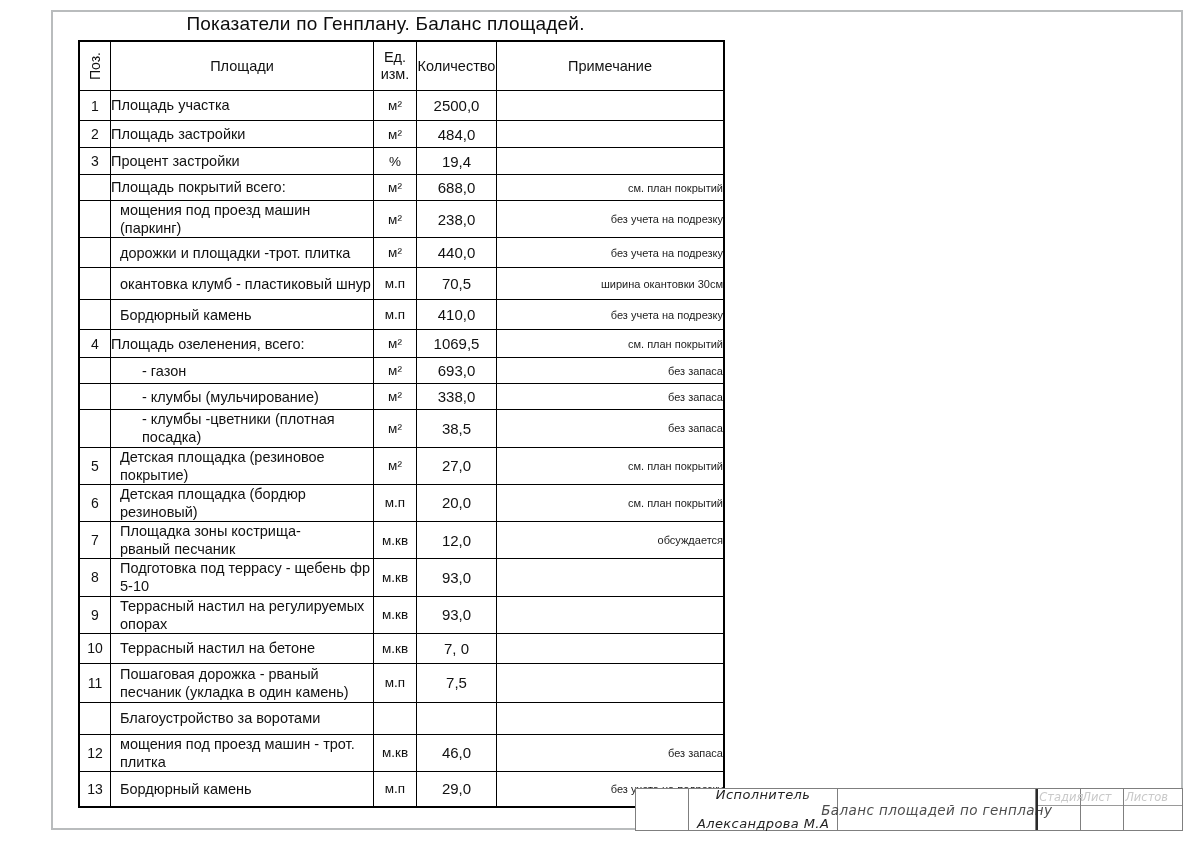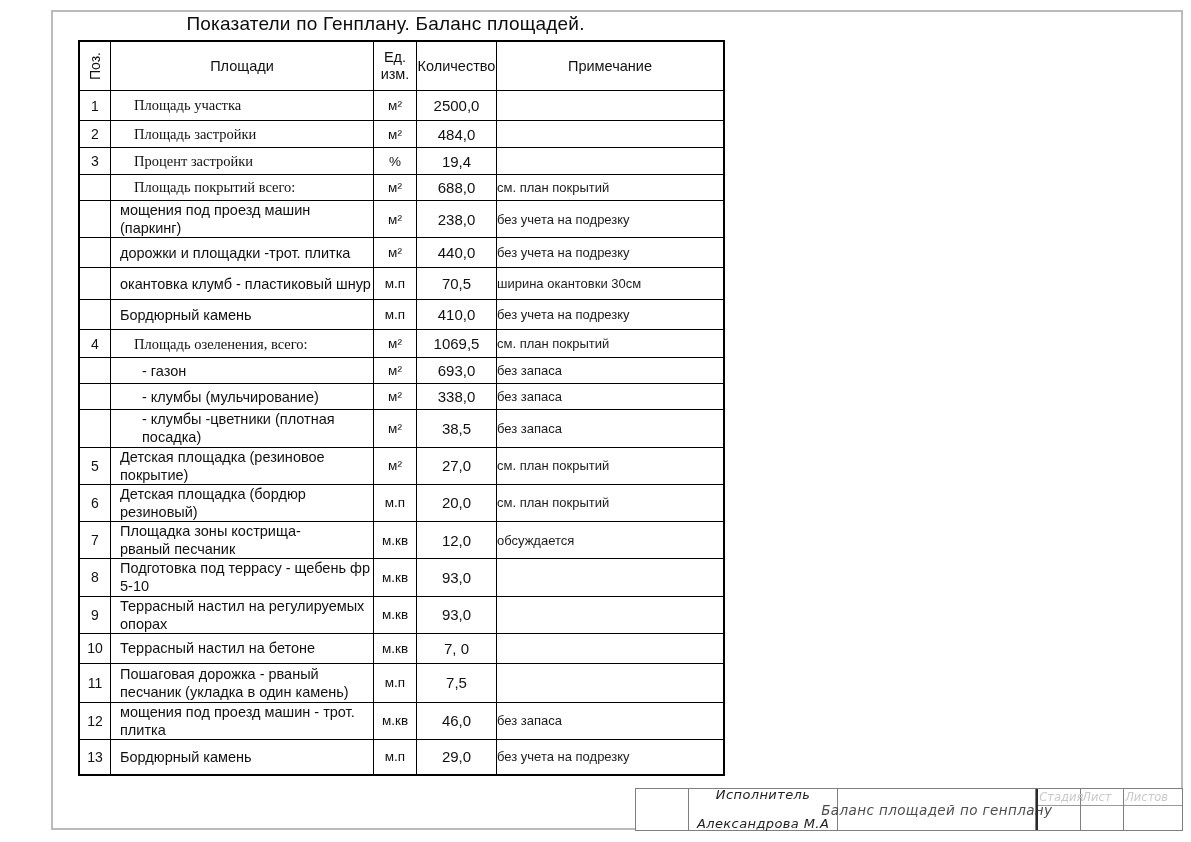--- a/index.html
+++ b/index.html
@@ -16,25 +16,25 @@
   table.main th{font-weight:normal;font-size:14.5px;}
   th.h-pos{width:30px;height:48px;}
   th.h-name{width:262px;text-align:center;}
   th.h-unit{width:42px;white-space:pre-line;line-height:1.15;}
   th.h-qty{width:79px;}
   th.h-note{width:226px;}
   .rot{display:inline-block;transform:rotate(-90deg);font-size:14px;white-space:nowrap;}
   td.c-pos{text-align:center;font-size:14px;}
   td.c-name{text-align:left;font-size:14.5px;white-space:pre-line;line-height:1.25;}
   td.c-name.ind-0{padding-left:9px;}
-  td.c-name.ind-1{padding-left:23px;font-family:Liberation Serif, serif;}
+  td.c-name.ind-1{}
   td.c-name.ind-2{padding-left:31px;}
   td.c-unit{text-align:center;font-size:13.5px;}
   td.c-qty{text-align:center;font-size:15px;}
-  td.c-note{text-align:left;font-size:13px;color:#1c1c1c;}
+  td.c-note{text-align:right;font-size:11px;color:#1c1c1c;}
   
   .tblock{position:absolute;left:635px;top:788px;width:548px;height:43px;
           display:flex;box-sizing:border-box;border:1px solid #7f7f7f;background:#fff;}
   .tb-cell{box-sizing:border-box;border-right:1px solid #7f7f7f;height:100%;}
   .tb-empty{width:53px;}
   .tb-exec{width:150px;display:flex;flex-direction:column;align-items:center;
            justify-content:center;font-style:italic;font-size:13px;line-height:1.3;
            color:#222;font-family:"DejaVu Sans",sans-serif;letter-spacing:.4px;gap:12px;}
   .tb-doc{width:198px;display:flex;align-items:center;justify-content:center;
           font-style:italic;font-size:13.5px;color:#4c4c4c;
@@ -200,20 +200,27 @@
           <td class="c-note"></td>
         </tr>
         <tr style="height: 39px; padding-left: 14px;">
           <td class="c-pos">11</td>
           <td class="c-name ind-0">Пошаговая дорожка - рваный
 песчаник (укладка в один камень)</td>
           <td class="c-unit">м.п</td>
           <td class="c-qty">7,5</td>
           <td class="c-note"></td>
         </tr>
+        <tr style="height: 32px;">
+          <td class="c-pos"></td>
+          <td class="c-name ind-0">Благоустройство за воротами</td>
+          <td class="c-unit"></td>
+          <td class="c-qty"></td>
+          <td class="c-note"></td>
+        </tr>
         <tr style="height: 33px;">
           <td class="c-pos">12</td>
           <td class="c-name ind-0">мощения под проезд машин - трот. плитка</td>
           <td class="c-unit">м.кв</td>
           <td class="c-qty">46,0</td>
           <td class="c-note">без запаса</td>
         </tr>
         <tr style="height: 35px;">
           <td class="c-pos">13</td>
           <td class="c-name ind-0">Бордюрный камень</td>

